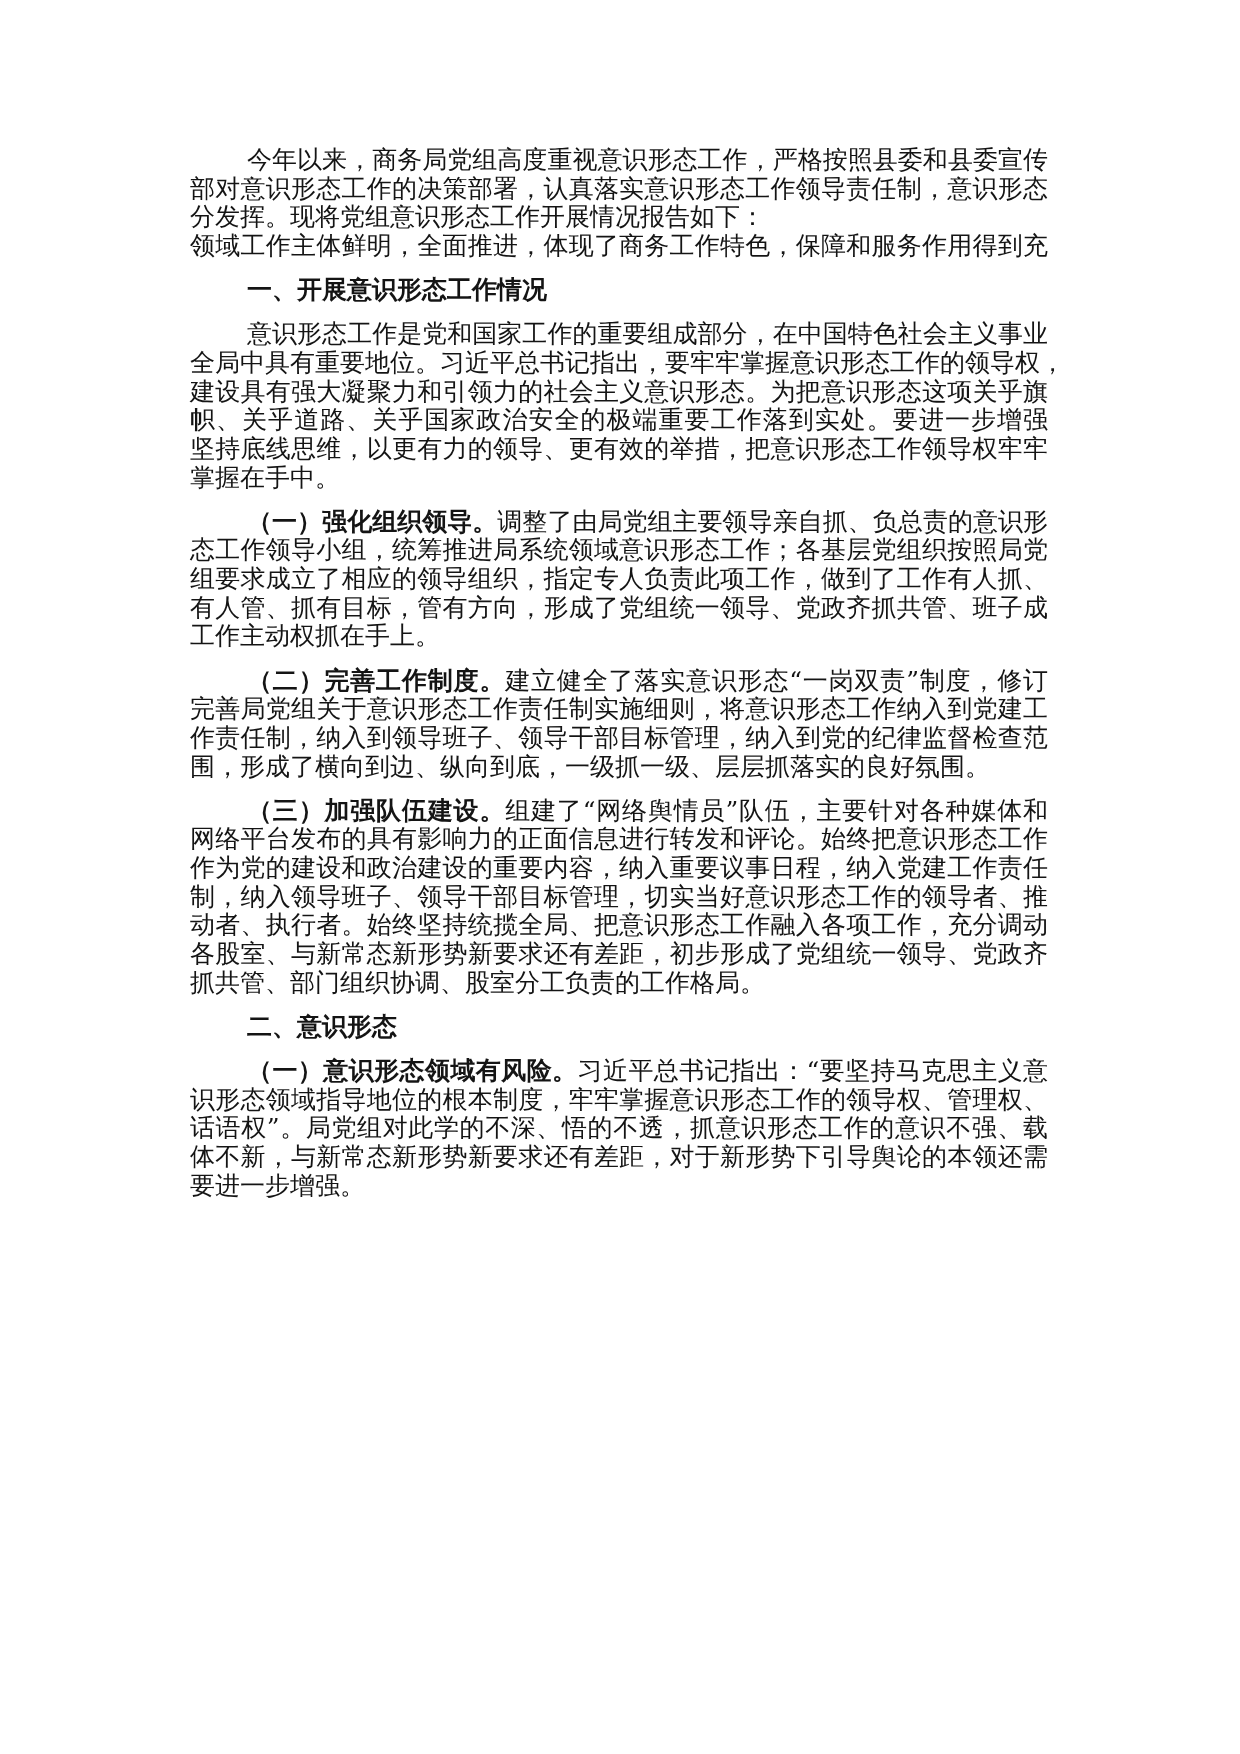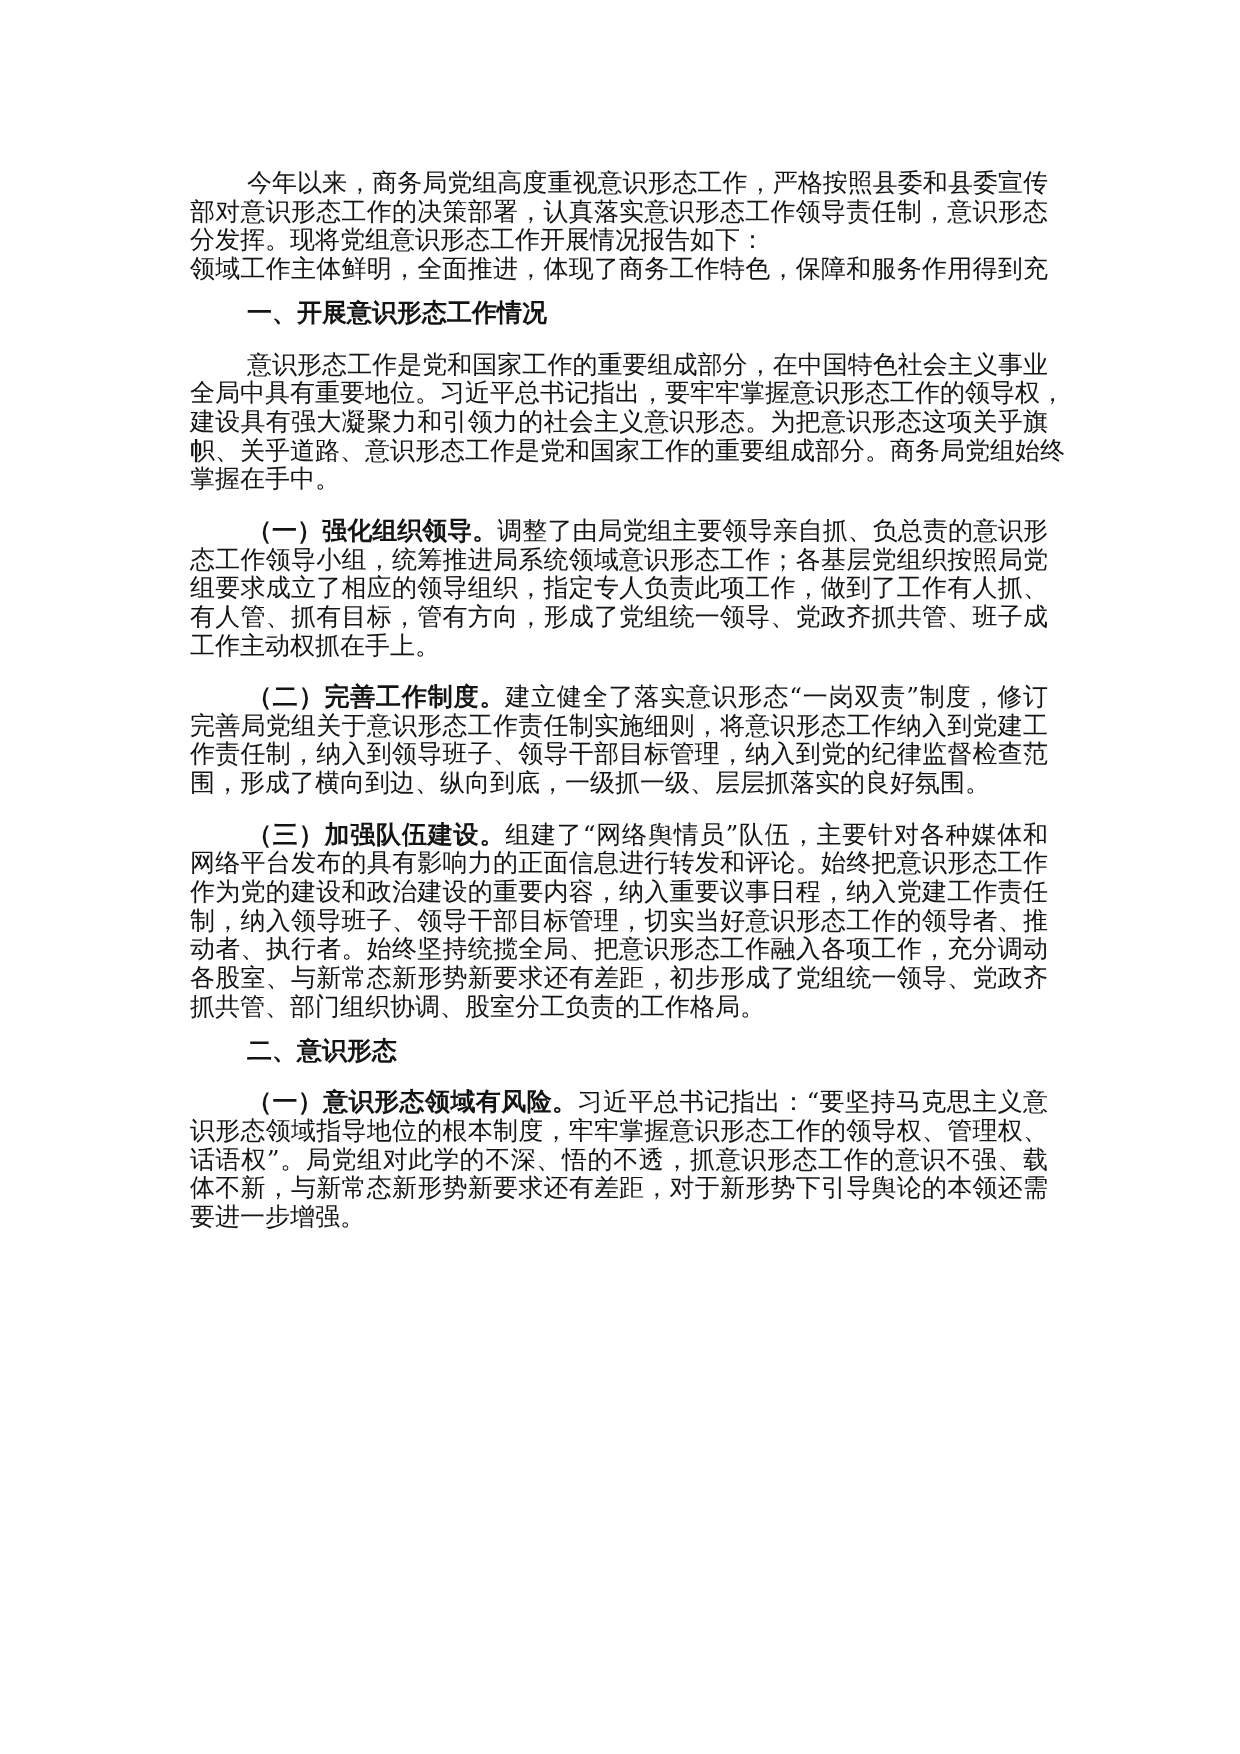--- a/index.html
+++ b/index.html
@@ -9,21 +9,21 @@
     font-family: "DejaVu Serif", "Liberation Serif", serif;
     color: #141414; font-size: 25px;
   }
   .para { margin: 0 0 15.6px 0; }
   .line {
     display: block; height: 28.65px; line-height: 28.65px;
     white-space: nowrap; overflow: visible;
     text-align: justify; text-align-last: justify;
   }
   .line.last { text-align-last: left; }
-  .line.first { padding-left: 57px; margin-top: 23px; }
+  .line.first { padding-left: 57px; }
   .heading .line { font-family: "DejaVu Sans", "Liberation Sans", sans-serif; font-weight: bold; padding-left: 57px; text-align-last: left; }
   .lead { font-family: "DejaVu Sans", "Liberation Sans", sans-serif; font-weight: bold; }
 </style>
 </head>
 <body>
 
 <div class="page">
 
   <div class="para">
     <span class="line first">今年以来，商务局党组高度重视意识形态工作，严格按照县委和县委宣传</span>
@@ -33,21 +33,22 @@
   </div>
 
   <div class="para heading">
     <span class="line">一、开展意识形态工作情况</span>
   </div>
 
   <div class="para">
     <span class="line first">意识形态工作是党和国家工作的重要组成部分，在中国特色社会主义事业</span>
     <span class="line">全局中具有重要地位。习近平总书记指出，要牢牢掌握意识形态工作的领导权，</span>
     <span class="line">建设具有强大凝聚力和引领力的社会主义意识形态。为把意识形态这项关乎旗</span>
-    <span class="line">帜、关乎道路、意识形态工作是党和国家工作的重要组成部分。商务局党组始终</span>
+    <span class="line">帜、关乎道路、关乎国家政治安全的极端重要工作落到实处。要进一步增强</span>
+    <span class="line">坚持底线思维，以更有力的领导、更有效的举措，把意识形态工作领导权牢牢</span>
     <span class="line last">掌握在手中。</span>
   </div>
 
   <div class="para">
     <span class="line first"><span class="lead">（一）强化组织领导。</span><span>调整了由局党组主要领导亲自抓、负总责的意识形</span></span>
     <span class="line">态工作领导小组，统筹推进局系统领域意识形态工作；各基层党组织按照局党</span>
     <span class="line">组要求成立了相应的领导组织，指定专人负责此项工作，做到了工作有人抓、</span>
     <span class="line">有人管、抓有目标，管有方向，形成了党组统一领导、党政齐抓共管、班子成</span>
     <span class="line last">工作主动权抓在手上。</span>
   </div>

